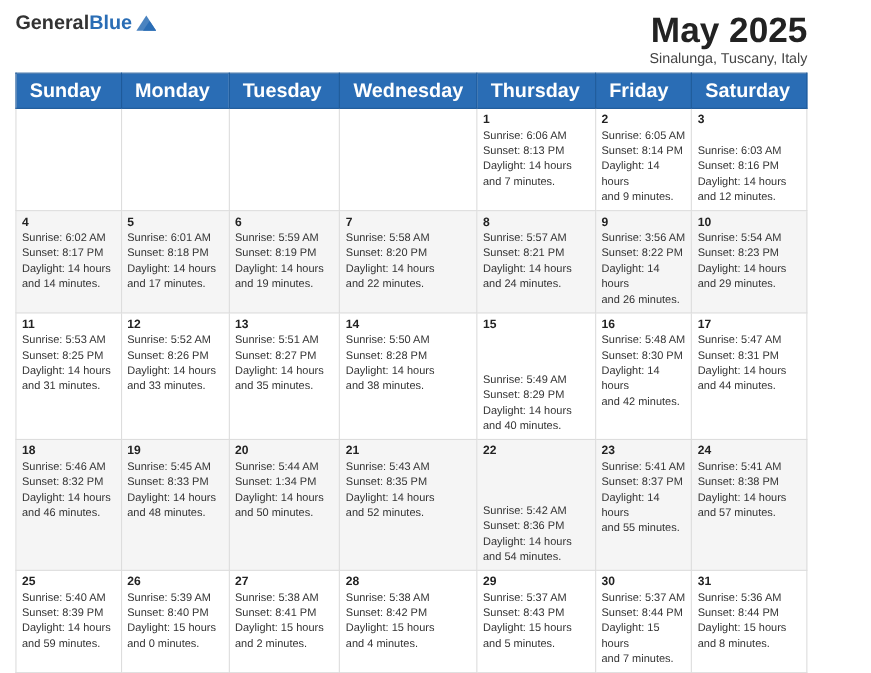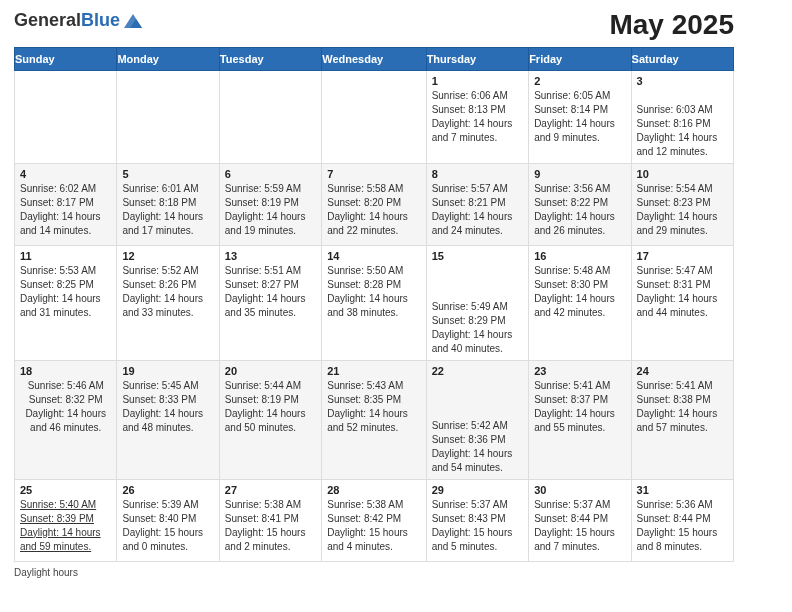--- a/index.html
+++ b/index.html
@@ -34,40 +34,40 @@
     .logo-blue { color: #2a6db5; }
     .logo-icon {
       width: 22px;
       height: 22px;
       margin-left: 2px;
     }
     .title-area {
       text-align: right;
     }
     .month-title {
-      font-size: 28px;
+      font-size: 32px;
       font-weight: bold;
       color: #222;
       line-height: 1.1;
     }
     .subtitle {
       font-size: 13px;
       color: #444;
     }
     .calendar {
       width: 100%;
       border-collapse: collapse;
       border: 1px solid #ccc;
     }
     .calendar th {
       background: #2a6db5;
       color: #fff;
-      font-size: 11px;
+      font-size: 18px;
       font-weight: bold;
-      padding: 5px 0;
+      padding: 5px 12px;
       text-align: left;
       border: 1px solid #1e5a9a;
     }
     .calendar td {
       vertical-align: top;
       padding: 4px 5px;
       border: 1px solid #ddd;
       font-size: 9.5px;
       color: #333;
       width: 113px;
@@ -108,20 +108,21 @@
           <span class="logo-text logo-general">General</span><span class="logo-text logo-blue">Blue</span>
         </div>
         <svg class="logo-icon" viewBox="0 0 22 22" xmlns="http://www.w3.org/2000/svg">
           <polygon points="2,18 11,4 20,18" fill="#2a6db5" opacity="0.85"></polygon>
           <polygon points="8,18 14,9 20,18" fill="#2a6db5"></polygon>
         </svg>
       </div>
     </div>
     <div class="title-area">
       <div class="month-title">May 2025</div>
+      <div class="subtitle">Sinalunga, Tuscany, Italy</div>
     </div>
   </div>
 
   <table class="calendar">
     <thead>
       <tr>
       <th>Sunday</th>
           <th>Monday</th>
           <th>Tuesday</th>
           <th>Wednesday</th>
@@ -256,36 +257,36 @@
             <div class="day-number">17</div>
             <div class="day-info" style="white-space: pre-line;">Sunrise: 5:47 AM
 Sunset: 8:31 PM
 Daylight: 14 hours
 and 44 minutes.</div>
           </td>
         </tr>
         <tr>
           <td>
             <div class="day-number">18</div>
-            <div class="day-info" style="white-space: pre-line; text-align: center;">Sunrise: 5:46 AM
+            <div class="day-info" style="white-space: pre-line;">Sunrise: 5:46 AM
 Sunset: 8:32 PM
 Daylight: 14 hours
 and 46 minutes.</div>
           </td>
           <td>
             <div class="day-number">19</div>
             <div class="day-info" style="white-space: pre-line;">Sunrise: 5:45 AM
 Sunset: 8:33 PM
 Daylight: 14 hours
 and 48 minutes.</div>
           </td>
           <td>
             <div class="day-number">20</div>
             <div class="day-info" style="white-space: pre-line;">Sunrise: 5:44 AM
-Sunset: 8:19 PM
+Sunset: 1:34 PM
 Daylight: 14 hours
 and 50 minutes.</div>
           </td>
           <td>
             <div class="day-number">21</div>
             <div class="day-info" style="white-space: pre-line;">Sunrise: 5:43 AM
 Sunset: 8:35 PM
 Daylight: 14 hours
 and 52 minutes.</div>
           </td>
@@ -307,21 +308,21 @@
             <div class="day-number">24</div>
             <div class="day-info" style="white-space: pre-line;">Sunrise: 5:41 AM
 Sunset: 8:38 PM
 Daylight: 14 hours
 and 57 minutes.</div>
           </td>
         </tr>
         <tr>
           <td>
             <div class="day-number">25</div>
-            <div class="day-info" style="white-space: pre-line; text-decoration: underline;">Sunrise: 5:40 AM
+            <div class="day-info" style="white-space: pre-line;">Sunrise: 5:40 AM
 Sunset: 8:39 PM
 Daylight: 14 hours
 and 59 minutes.</div>
           </td>
           <td>
             <div class="day-number">26</div>
             <div class="day-info" style="white-space: pre-line;">Sunrise: 5:39 AM
 Sunset: 8:40 PM
 Daylight: 15 hours
 and 0 minutes.</div>

